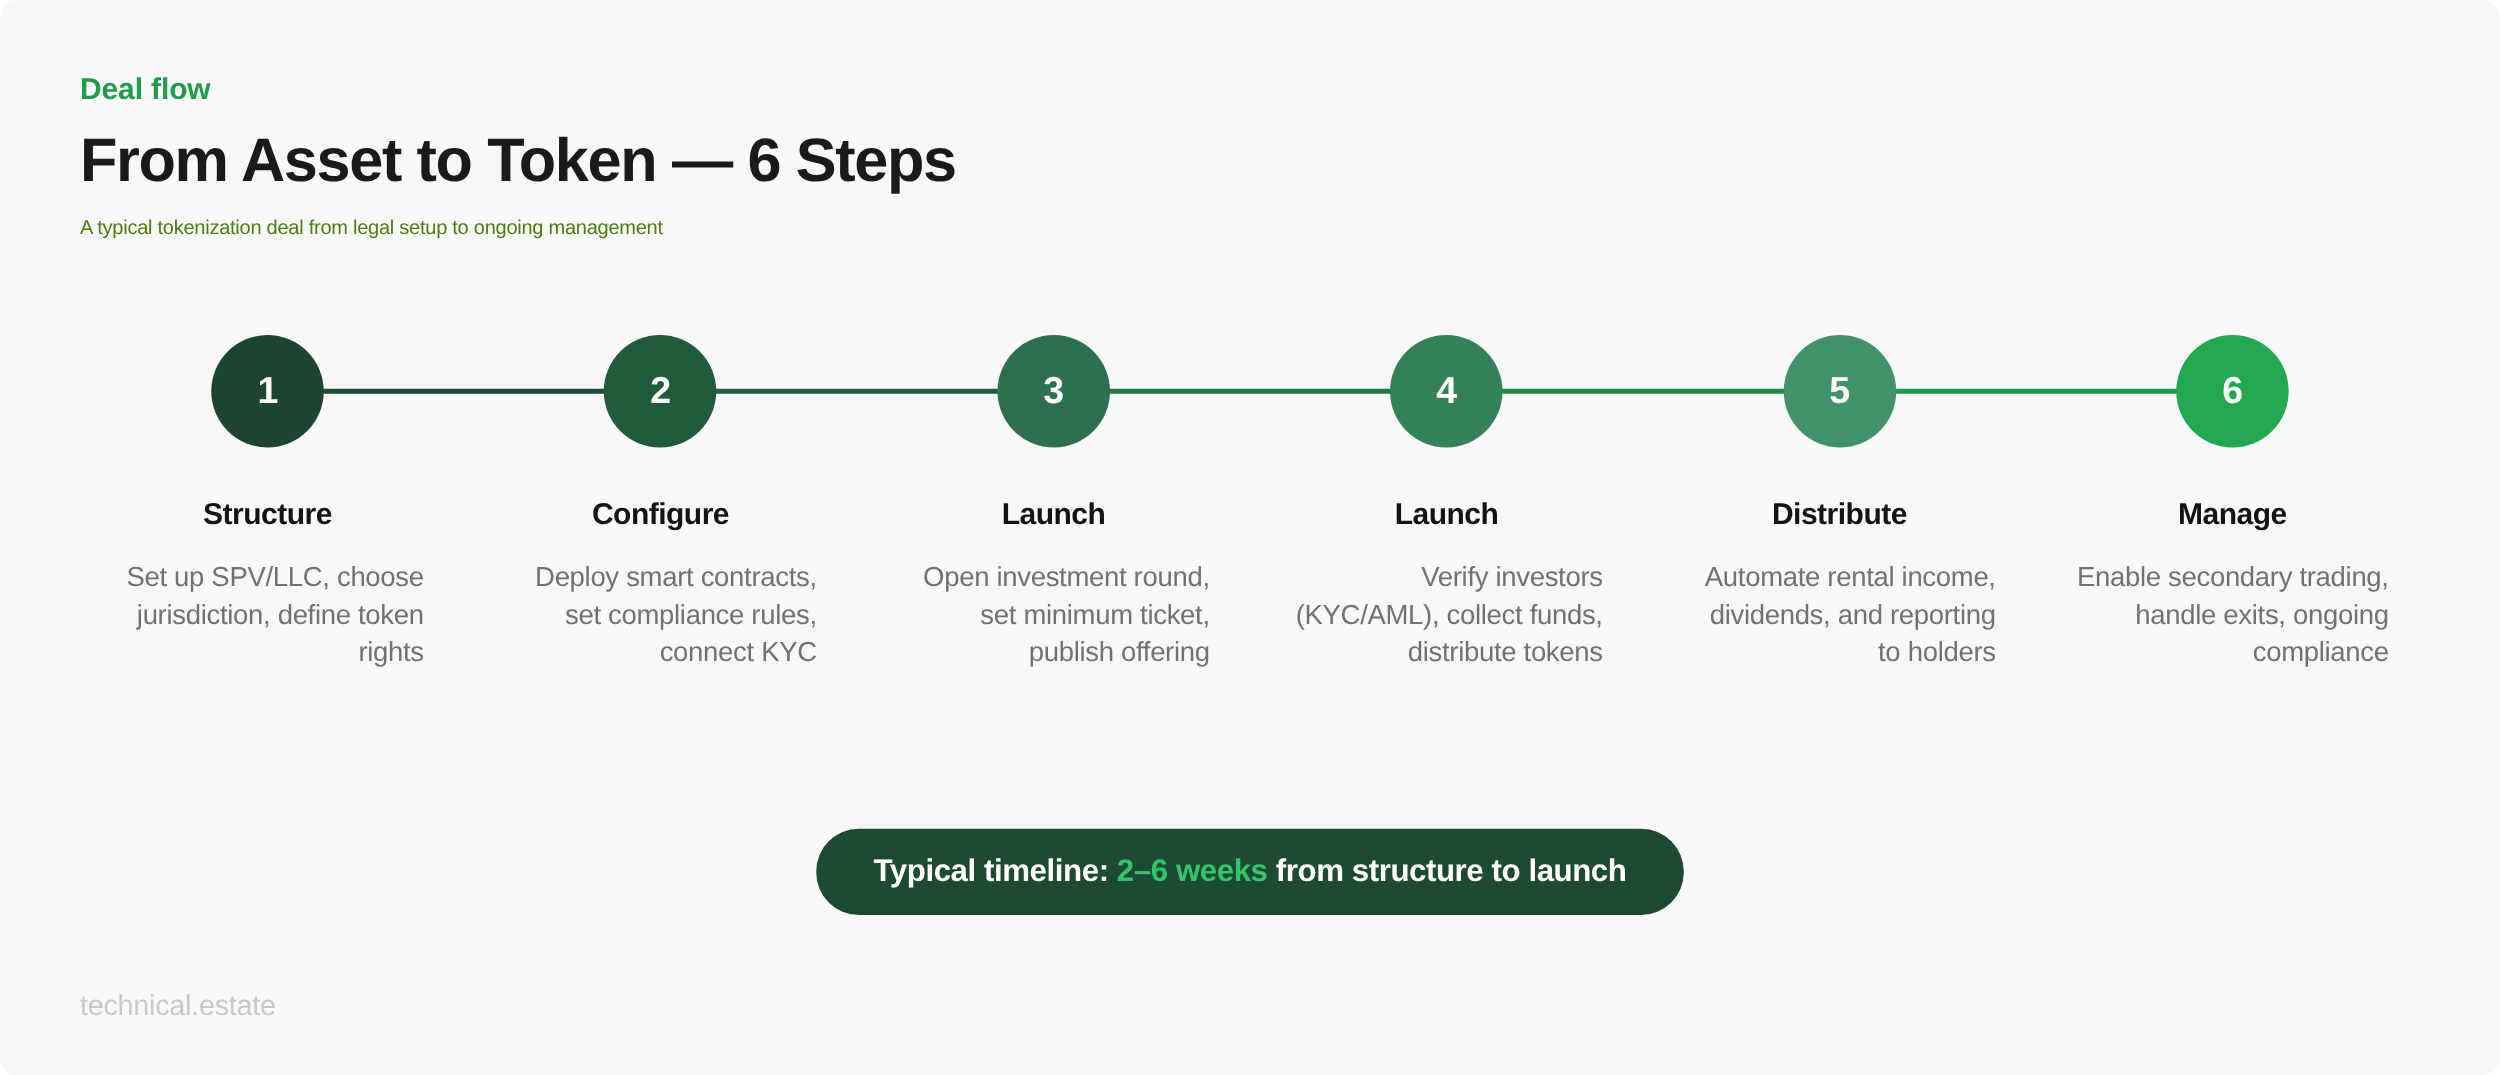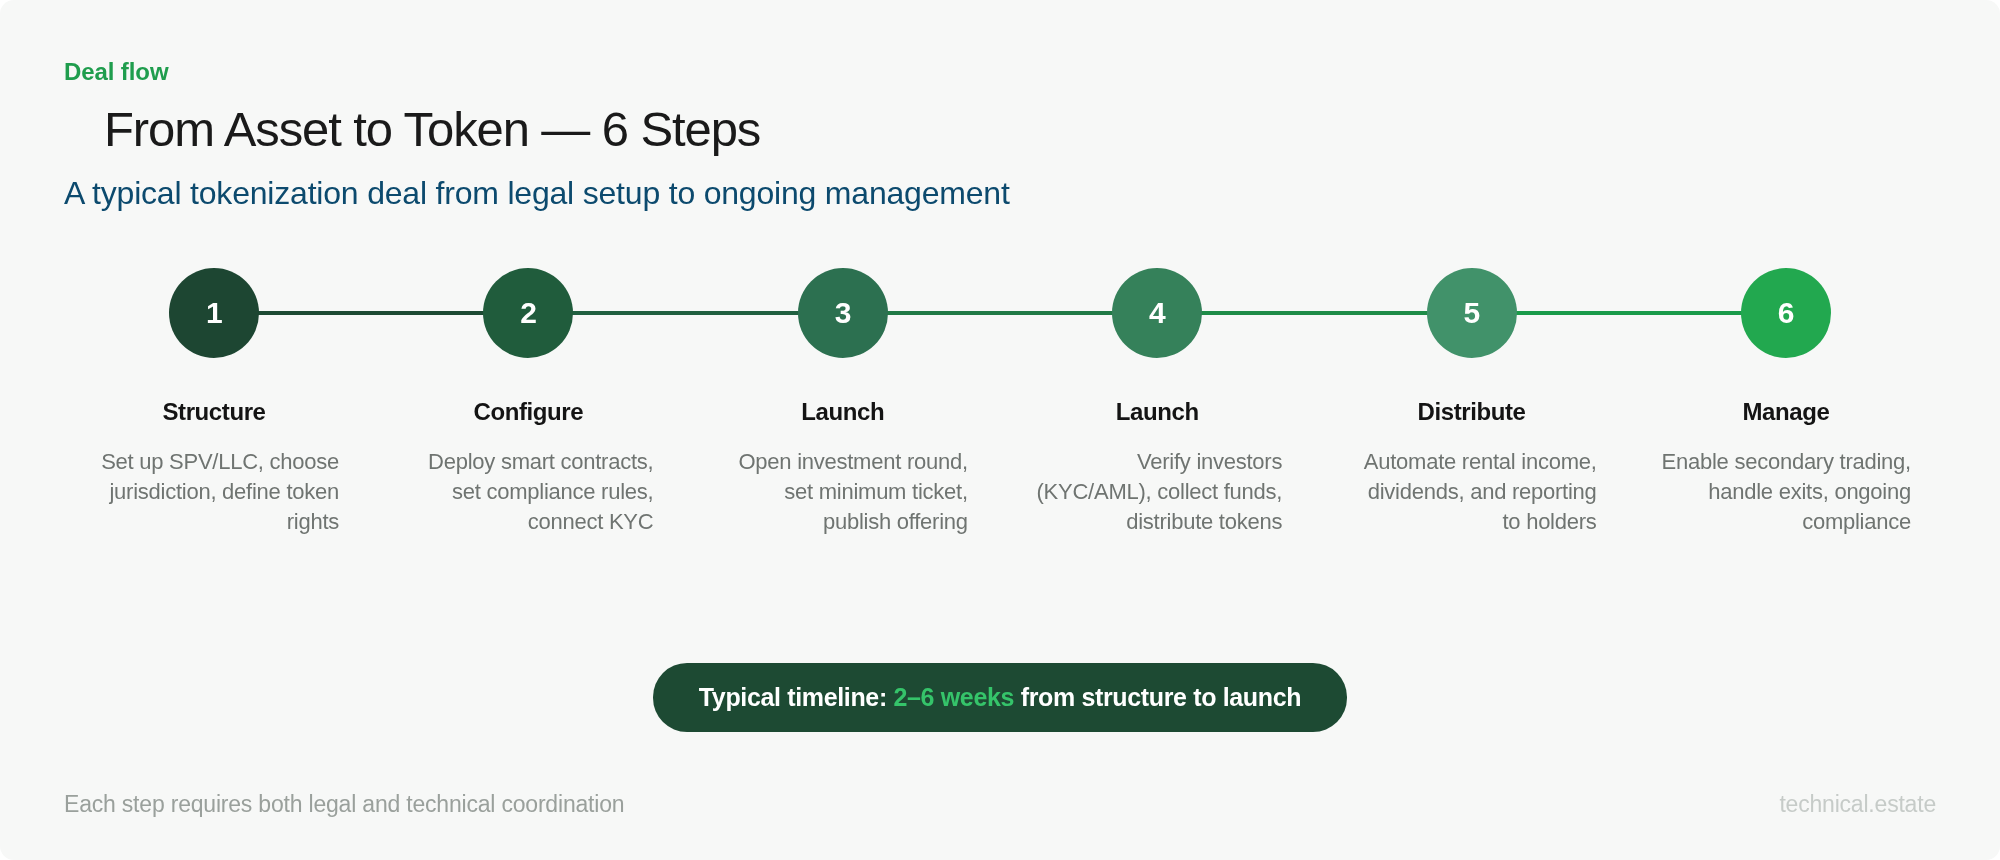--- a/index.html
+++ b/index.html
@@ -26,32 +26,31 @@
     font-size:24px;
     font-weight:700;
     color:#1f9d4d;
     letter-spacing:-0.1px;
     line-height:1.2;
   }
 
   .title {
     margin-top:16px;
     font-size:49px;
-    font-weight:400;
+    font-weight:700;
     color:#1a1a1a;
     letter-spacing:-1.1px;
     line-height:1.1;
-    margin-left:40px;
   }
 
   .subtitle {
     margin-top:16px;
-    font-size:32px;
-    font-weight:400;
-    color:#0c4a6e;
+    font-size:16px;
+    font-weight:400;
+    color:#4d7c0f;
     letter-spacing:-0.2px;
     line-height:1.3;
   }
 
   
   .steps {
     position:absolute;
     left:64px; top:268px;
     width:1872px;
     display:flex;
@@ -240,17 +239,16 @@
       </div>
     </div>
 
   <div class="pill-row">
     <div class="pill">
       <span>Typical timeline: </span><span class="hl">2–6 weeks</span><span> from structure to launch</span>
     </div>
   </div>
 
   <div class="footer">
-    <div class="footer-note">Each step requires both legal and technical coordination</div>
     <div class="footer-brand">technical.estate</div>
   </div>
 
 </div>
 
 </body></html>

